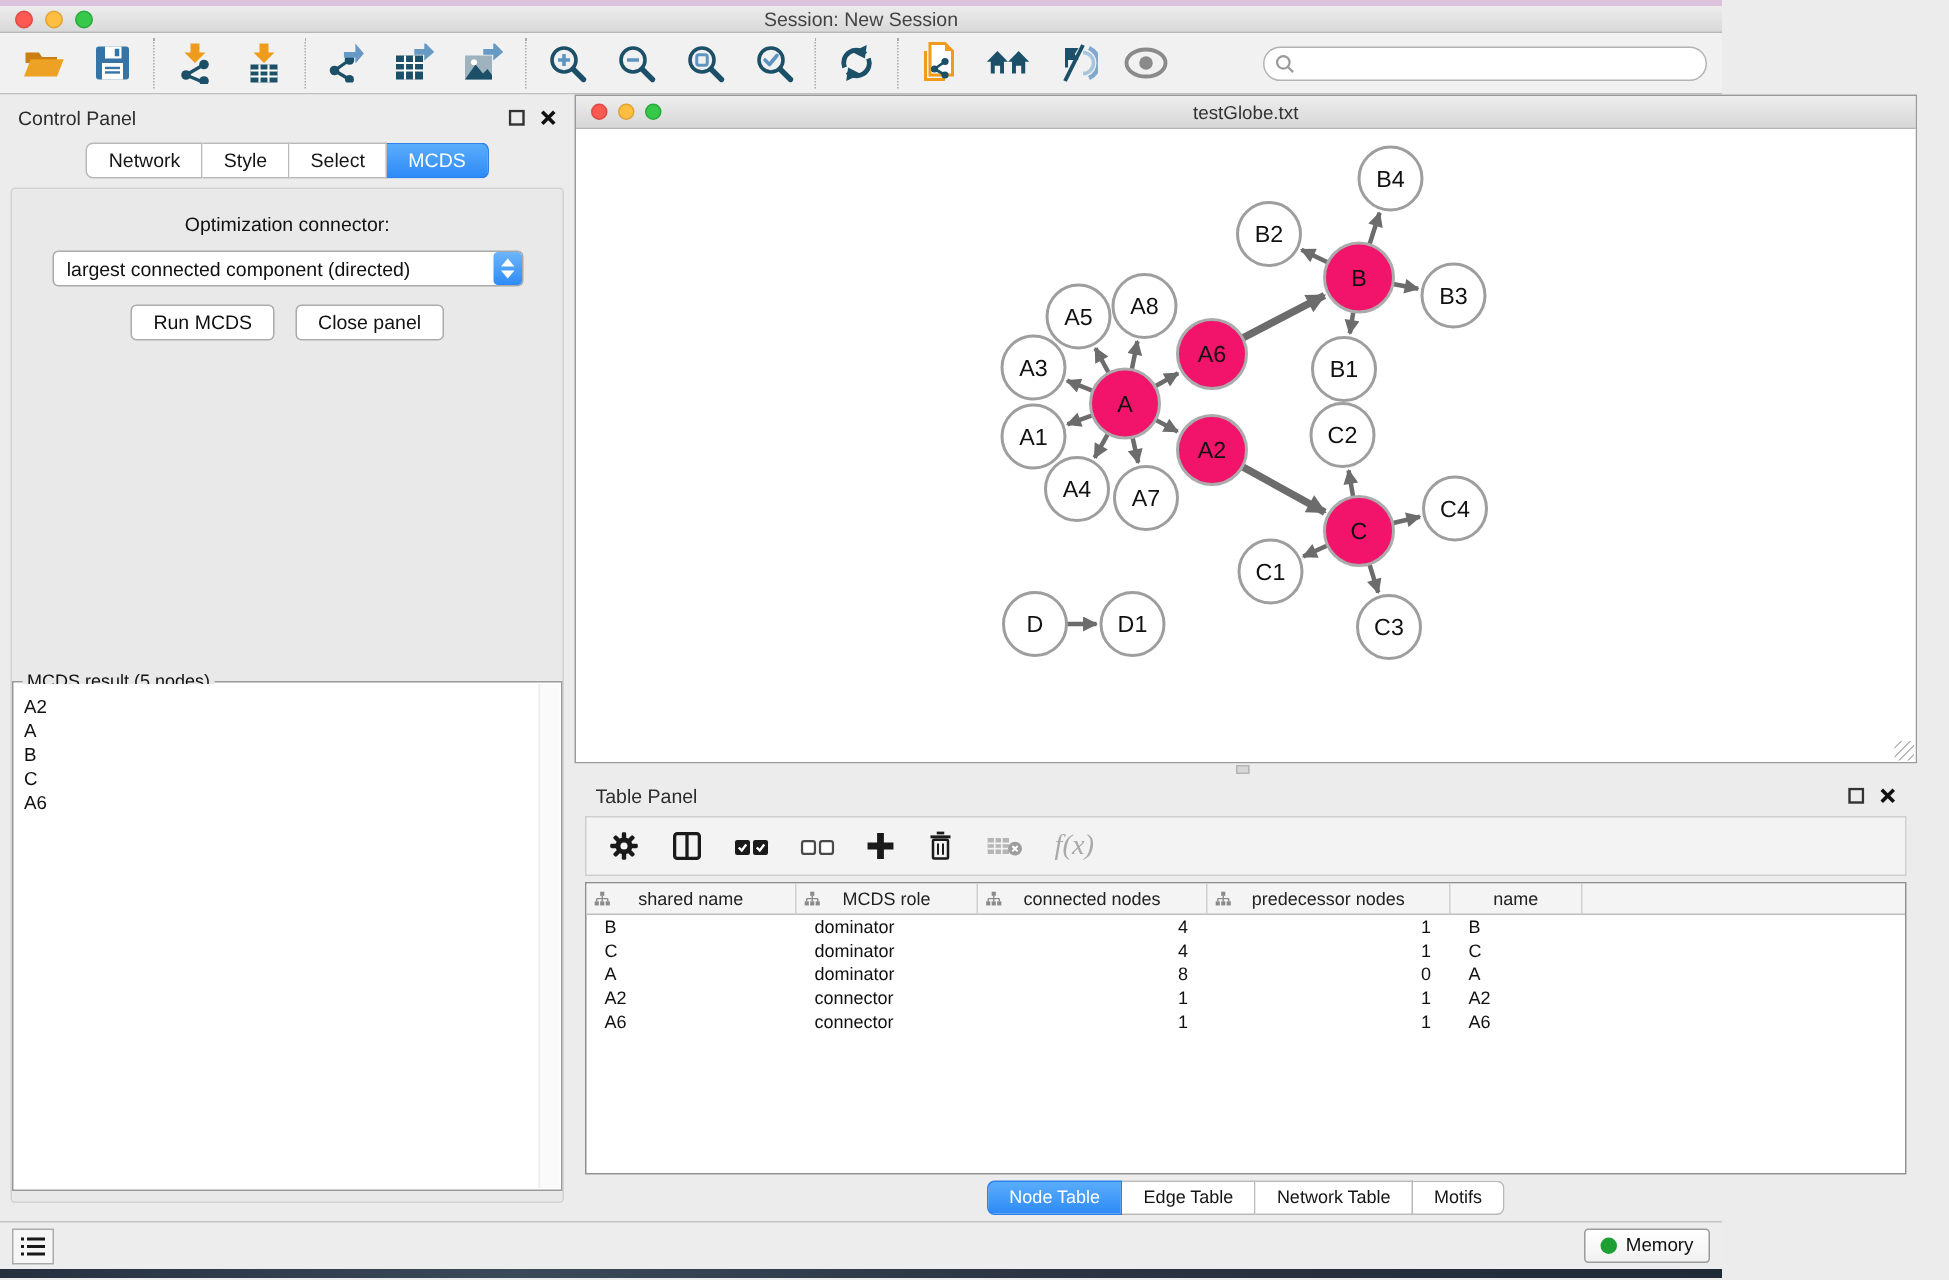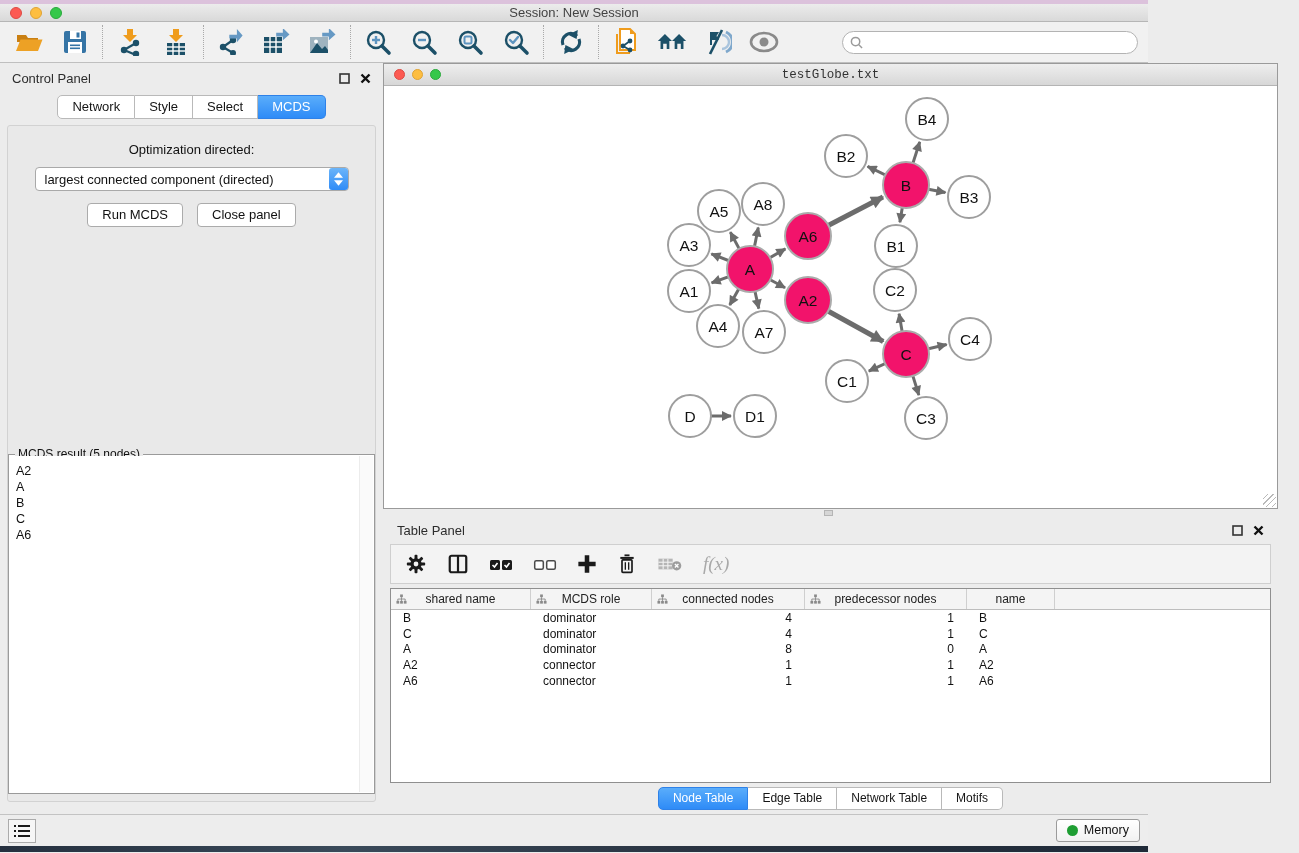--- a/index.html
+++ b/index.html
@@ -50,21 +50,21 @@
   .btn-row { margin-top:12px; display:flex; gap:14px; }
   .pbtn { font-size:13px; color:#111; background:#fff; border:1px solid #ababab; border-radius:4px; padding:3px 14px 4px; cursor:pointer; }
   .result-box { margin-top:auto; width:367px; height:340px; margin-bottom:7px; border:1px solid #9a9a9a; position:relative; background:#fff; }
   .result-legend { position:absolute; top:-8px; left:6px; background:#e9e9e9; font-size:12px; color:#111; padding:0 3px; }
   .result-list { position:absolute; inset:1px 15px 1px 1px; background:#fff; padding:7px 0 0 6px; overflow:hidden; }
   .result-item { font-size:12.5px; color:#111; line-height:16px; cursor:default; }
   .result-scroll { position:absolute; top:1px; bottom:1px; right:1px; width:14px; background:#fafafa; border-left:1px solid #ececec; }
 
   
   .net-window { height:446px; border:1px solid #9a9a9a; background:#fff; display:flex; flex-direction:column; }
-  .net-titlebar { height:22px; background:linear-gradient(#eeeeee,#d7d7d7); border-bottom:1px solid #b4b4b4; position:relative; display:flex; align-items:center;font-family:Liberation Mono, monospace; }
+  .net-titlebar { height:22px; background:linear-gradient(#eeeeee,#d7d7d7); border-bottom:1px solid #b4b4b4; position:relative; display:flex; align-items:center; }
   .net-lights { position:absolute; left:10px; display:flex; gap:7px; }
   .net-lights .light { width:11px; height:11px; }
   .net-title { width:100%; text-align:center; font-size:12.5px; color:#333; }
   .net-canvas { flex:1; position:relative; background:#fff; overflow:hidden; }
   .resize-grip { position:absolute; right:1px; bottom:1px; width:13px; height:13px; cursor:nwse-resize;
     background:repeating-linear-gradient(135deg, transparent 0 3px, #b9b9b9 3px 4px); }
   .h-splitter { height:8px; position:relative; background:#ececec; cursor:row-resize; }
   .h-thumb { position:absolute; left:441px; top:1px; width:9px; height:6px; background:#d6d6d6; border:1px solid #b5b5b5; }
 
   
@@ -312,21 +312,21 @@
           </span>
         </span>
       </div>
       <div class="cp-tabs" id="cp-tabs">
           <div class="cp-tab">Network</div>
           <div class="cp-tab">Style</div>
           <div class="cp-tab">Select</div>
           <div class="cp-tab sel">MCDS</div>
         </div>
       <div class="cp-body">
-        <div class="opt-label">Optimization directed:</div>
+        <div class="opt-label">Optimization connector:</div>
         <div class="dropdown">
           <span class="dd-text">largest connected component (directed)</span>
           <span class="dd-spin">
             <svg width="9" height="6" viewBox="0 0 10 6">
                 <path d="M5 0 L10 6 H0 Z" fill="#fff"></path>
               </svg>
             <svg width="9" height="6" viewBox="0 0 10 6">
                 <path d="M5 6 L10 0 H0 Z" fill="#fff"></path>
               </svg>
           </span>

